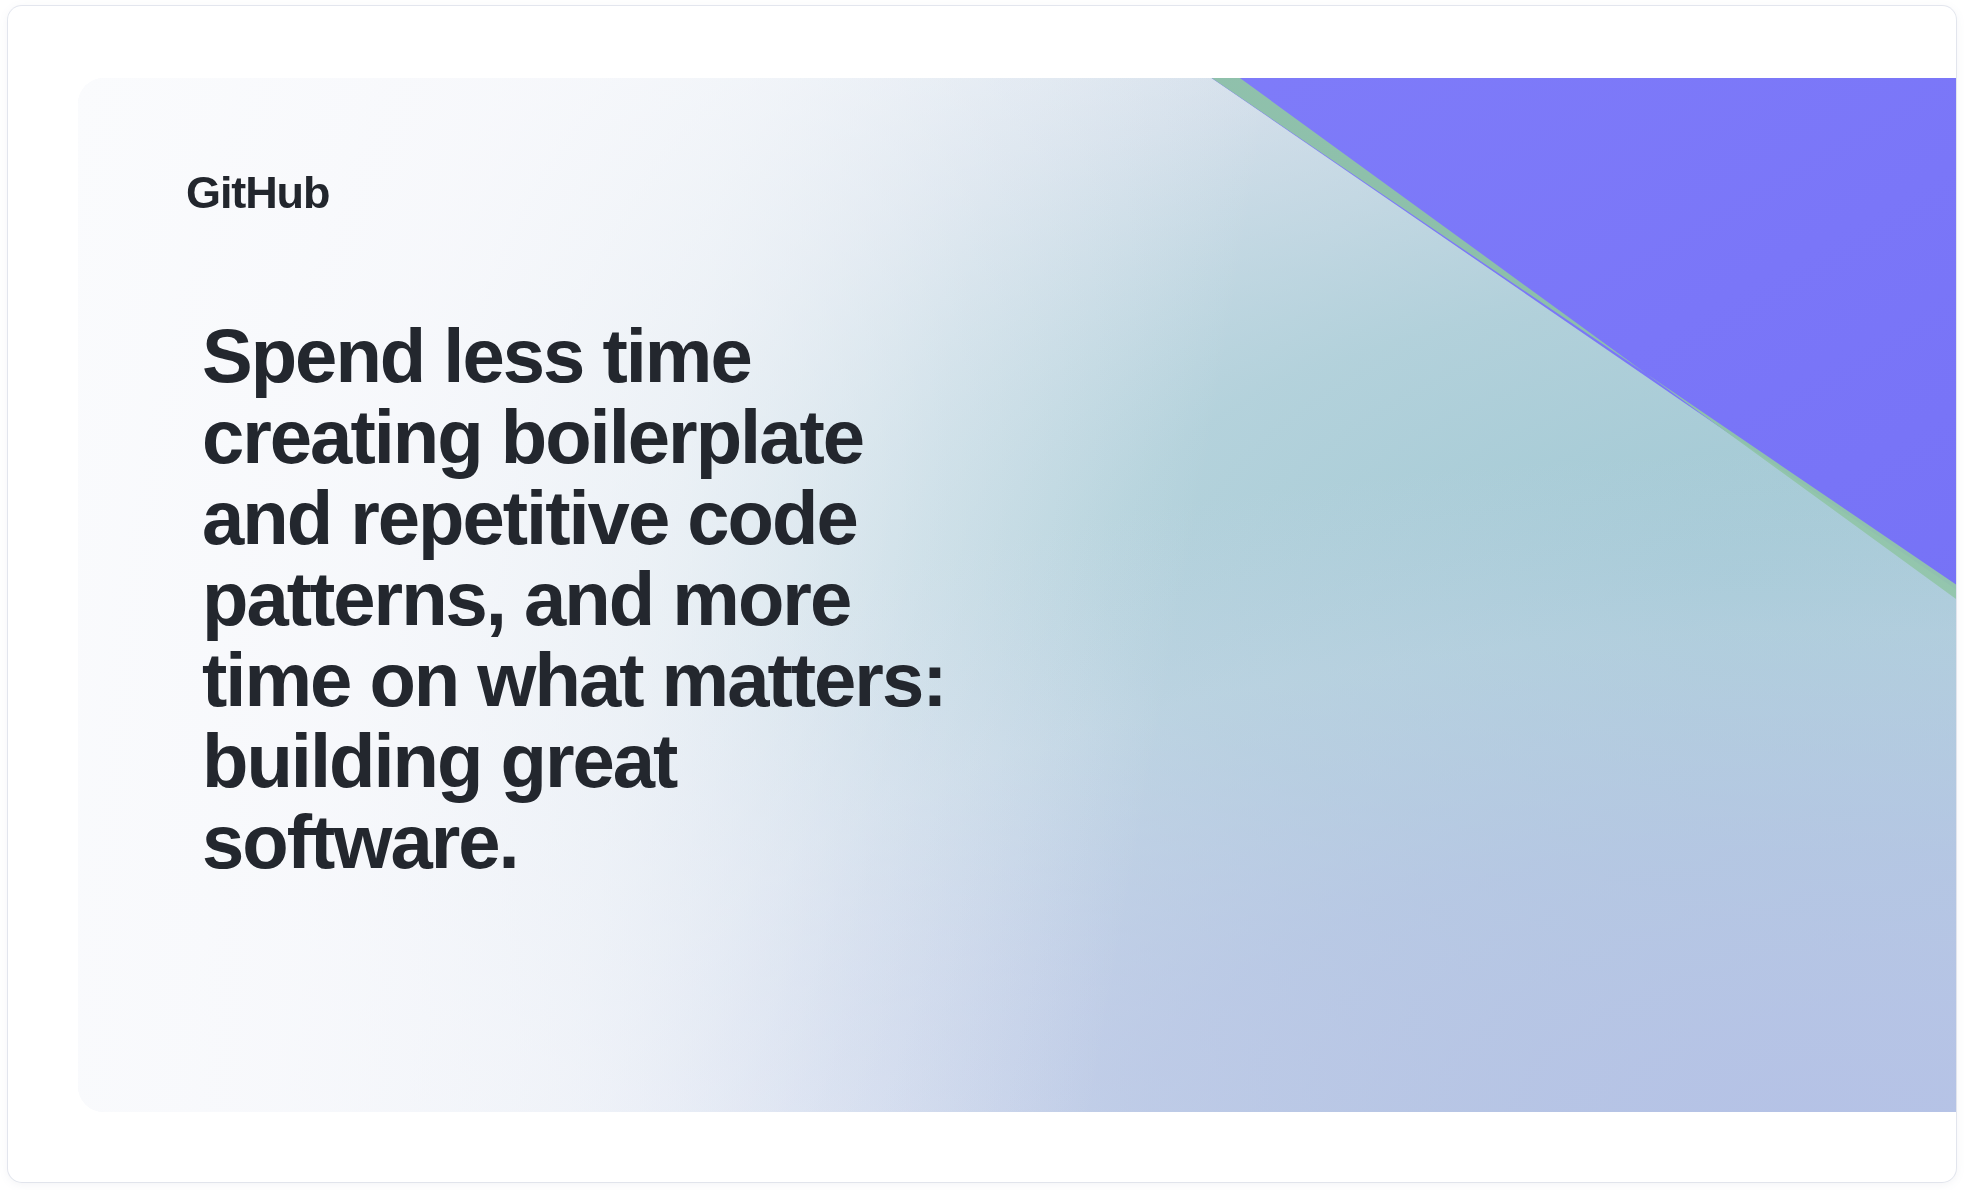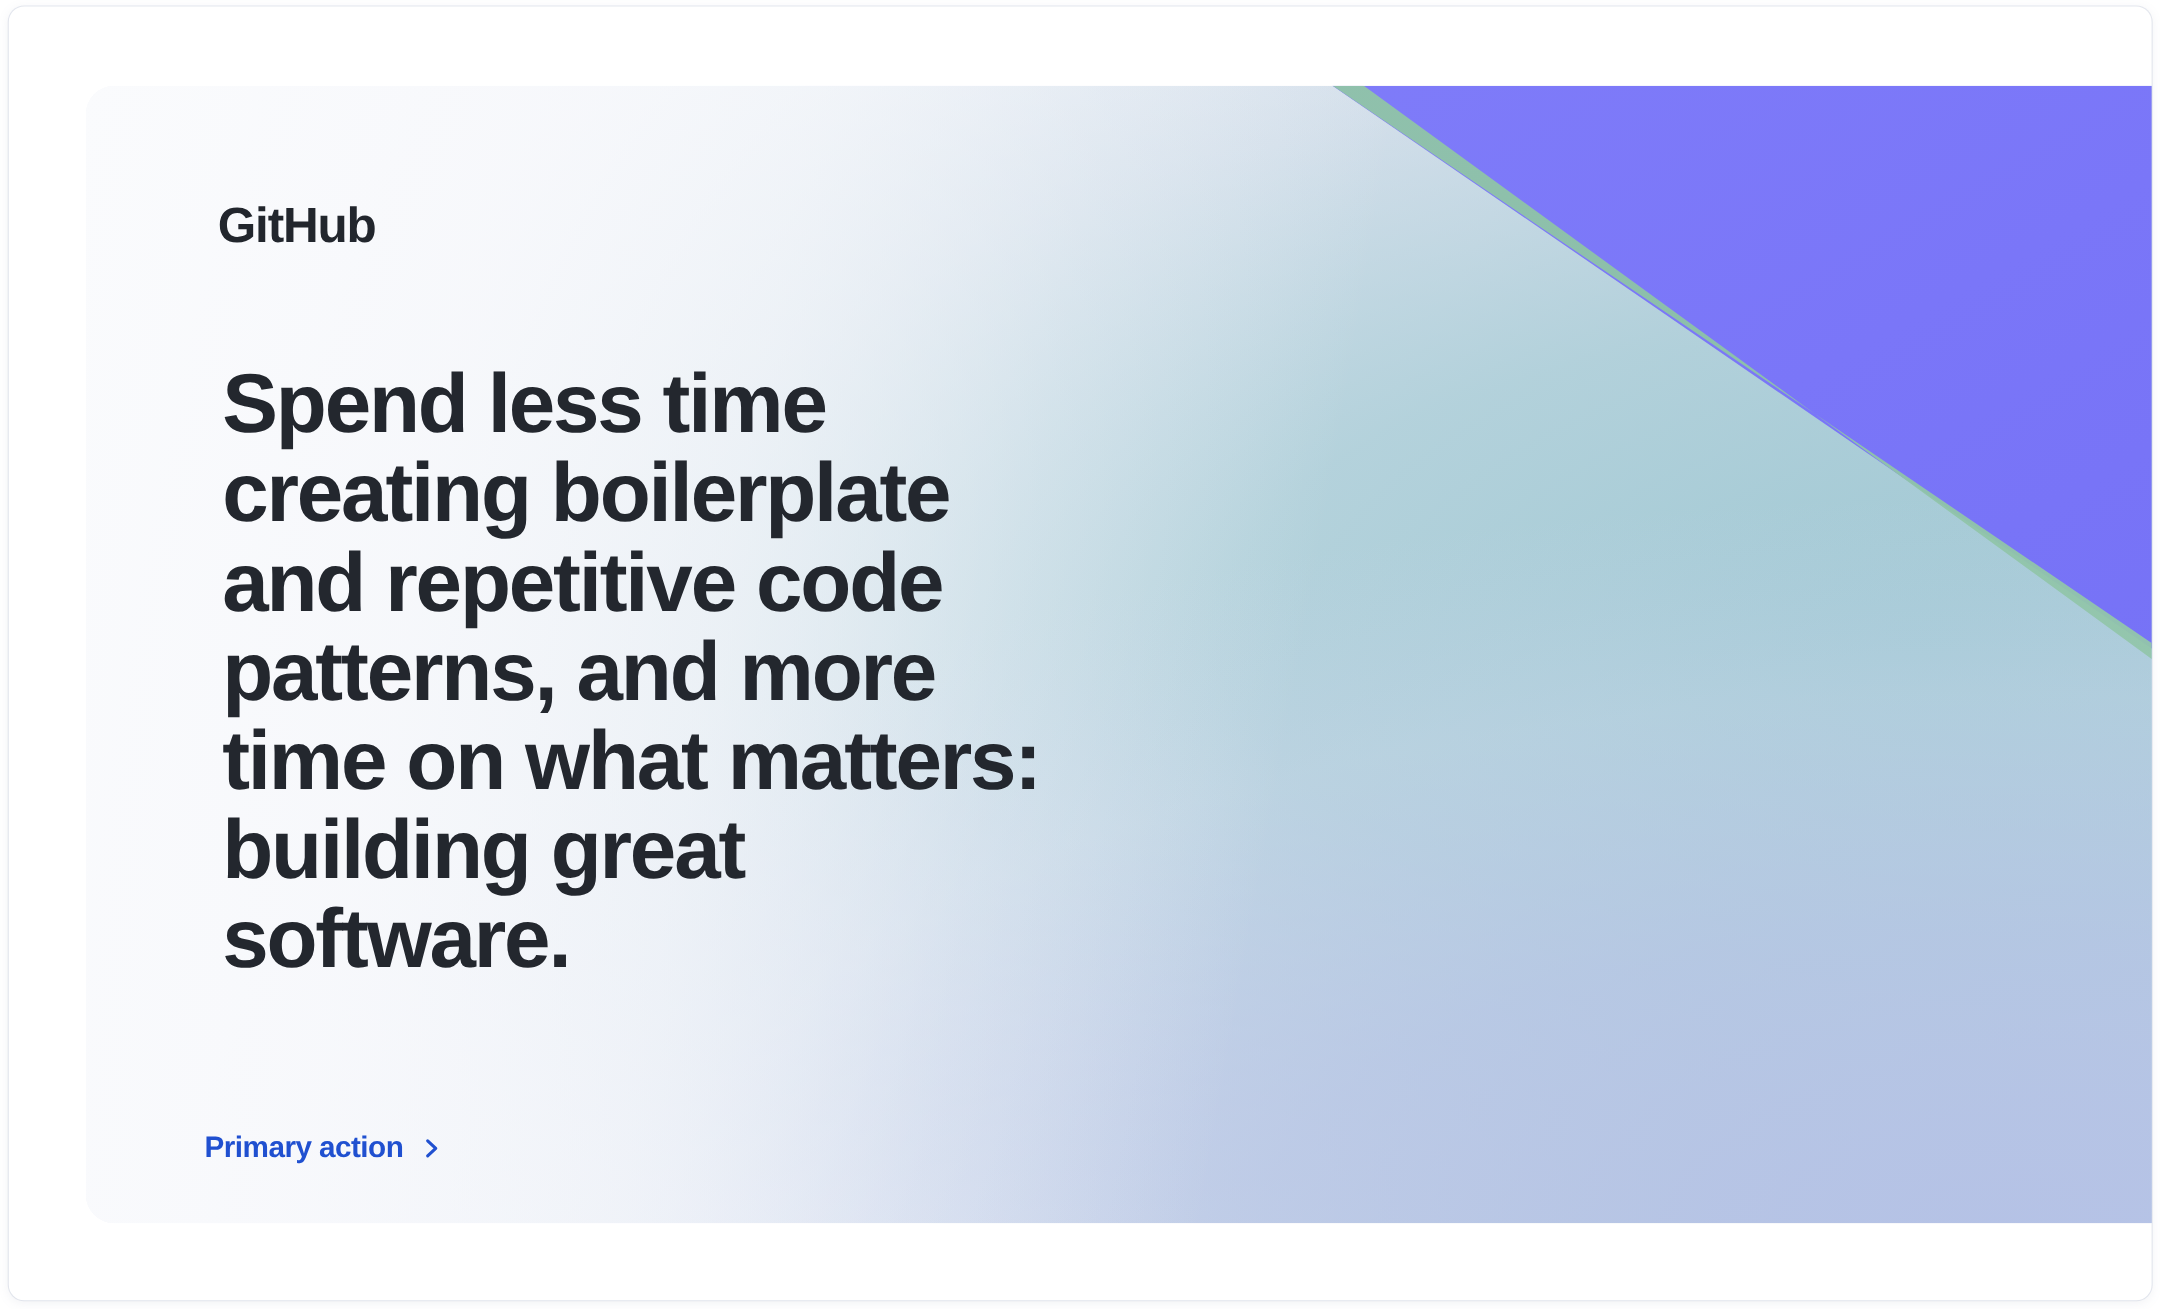--- a/index.html
+++ b/index.html
@@ -128,21 +128,21 @@
     top: 92px;
     width: 1000px;
   }
 
   .wordmark {
     font-size: 45px;
     font-weight: 700;
     letter-spacing: -1.1px;
     color: #22262d;
     line-height: 1;
-    margin: 12px;
+    margin: 0;
   }
 
   .headline {
     margin: 16px;
     padding-top: 84px;
     font-size: 76px;
     font-weight: 700;
     letter-spacing: -2.0px;
     line-height: 81px;
     color: #23272e;
@@ -185,27 +185,17 @@
     <div class="card-bg-light"></div>
     <div class="card-bg-purple"></div>
     <div class="card-bg-seam"></div>
 
     <div class="content">
 
       <div class="wordmark">GitHub</div>
 
       <h1 class="headline">Spend less time creating boilerplate and repetitive code patterns, and more time on what matters: building great software.</h1>
 
-      <div class="action-row">
-        <a class="action-link" href="#">
-          <span>Primary action</span>
-          <span class="chevron-icon">
-            <svg viewBox="0 0 24 24" width="22" height="22" fill="none" stroke="#2050d0" stroke-width="3.1" stroke-linecap="round" stroke-linejoin="round">
-              <polyline points="8.5,4.5 16.5,12 8.5,19.5"></polyline>
-            </svg>
-          </span>
-        </a>
-      </div>
 
     </div>
   </div>
 
 </div>
 
 </body></html>

